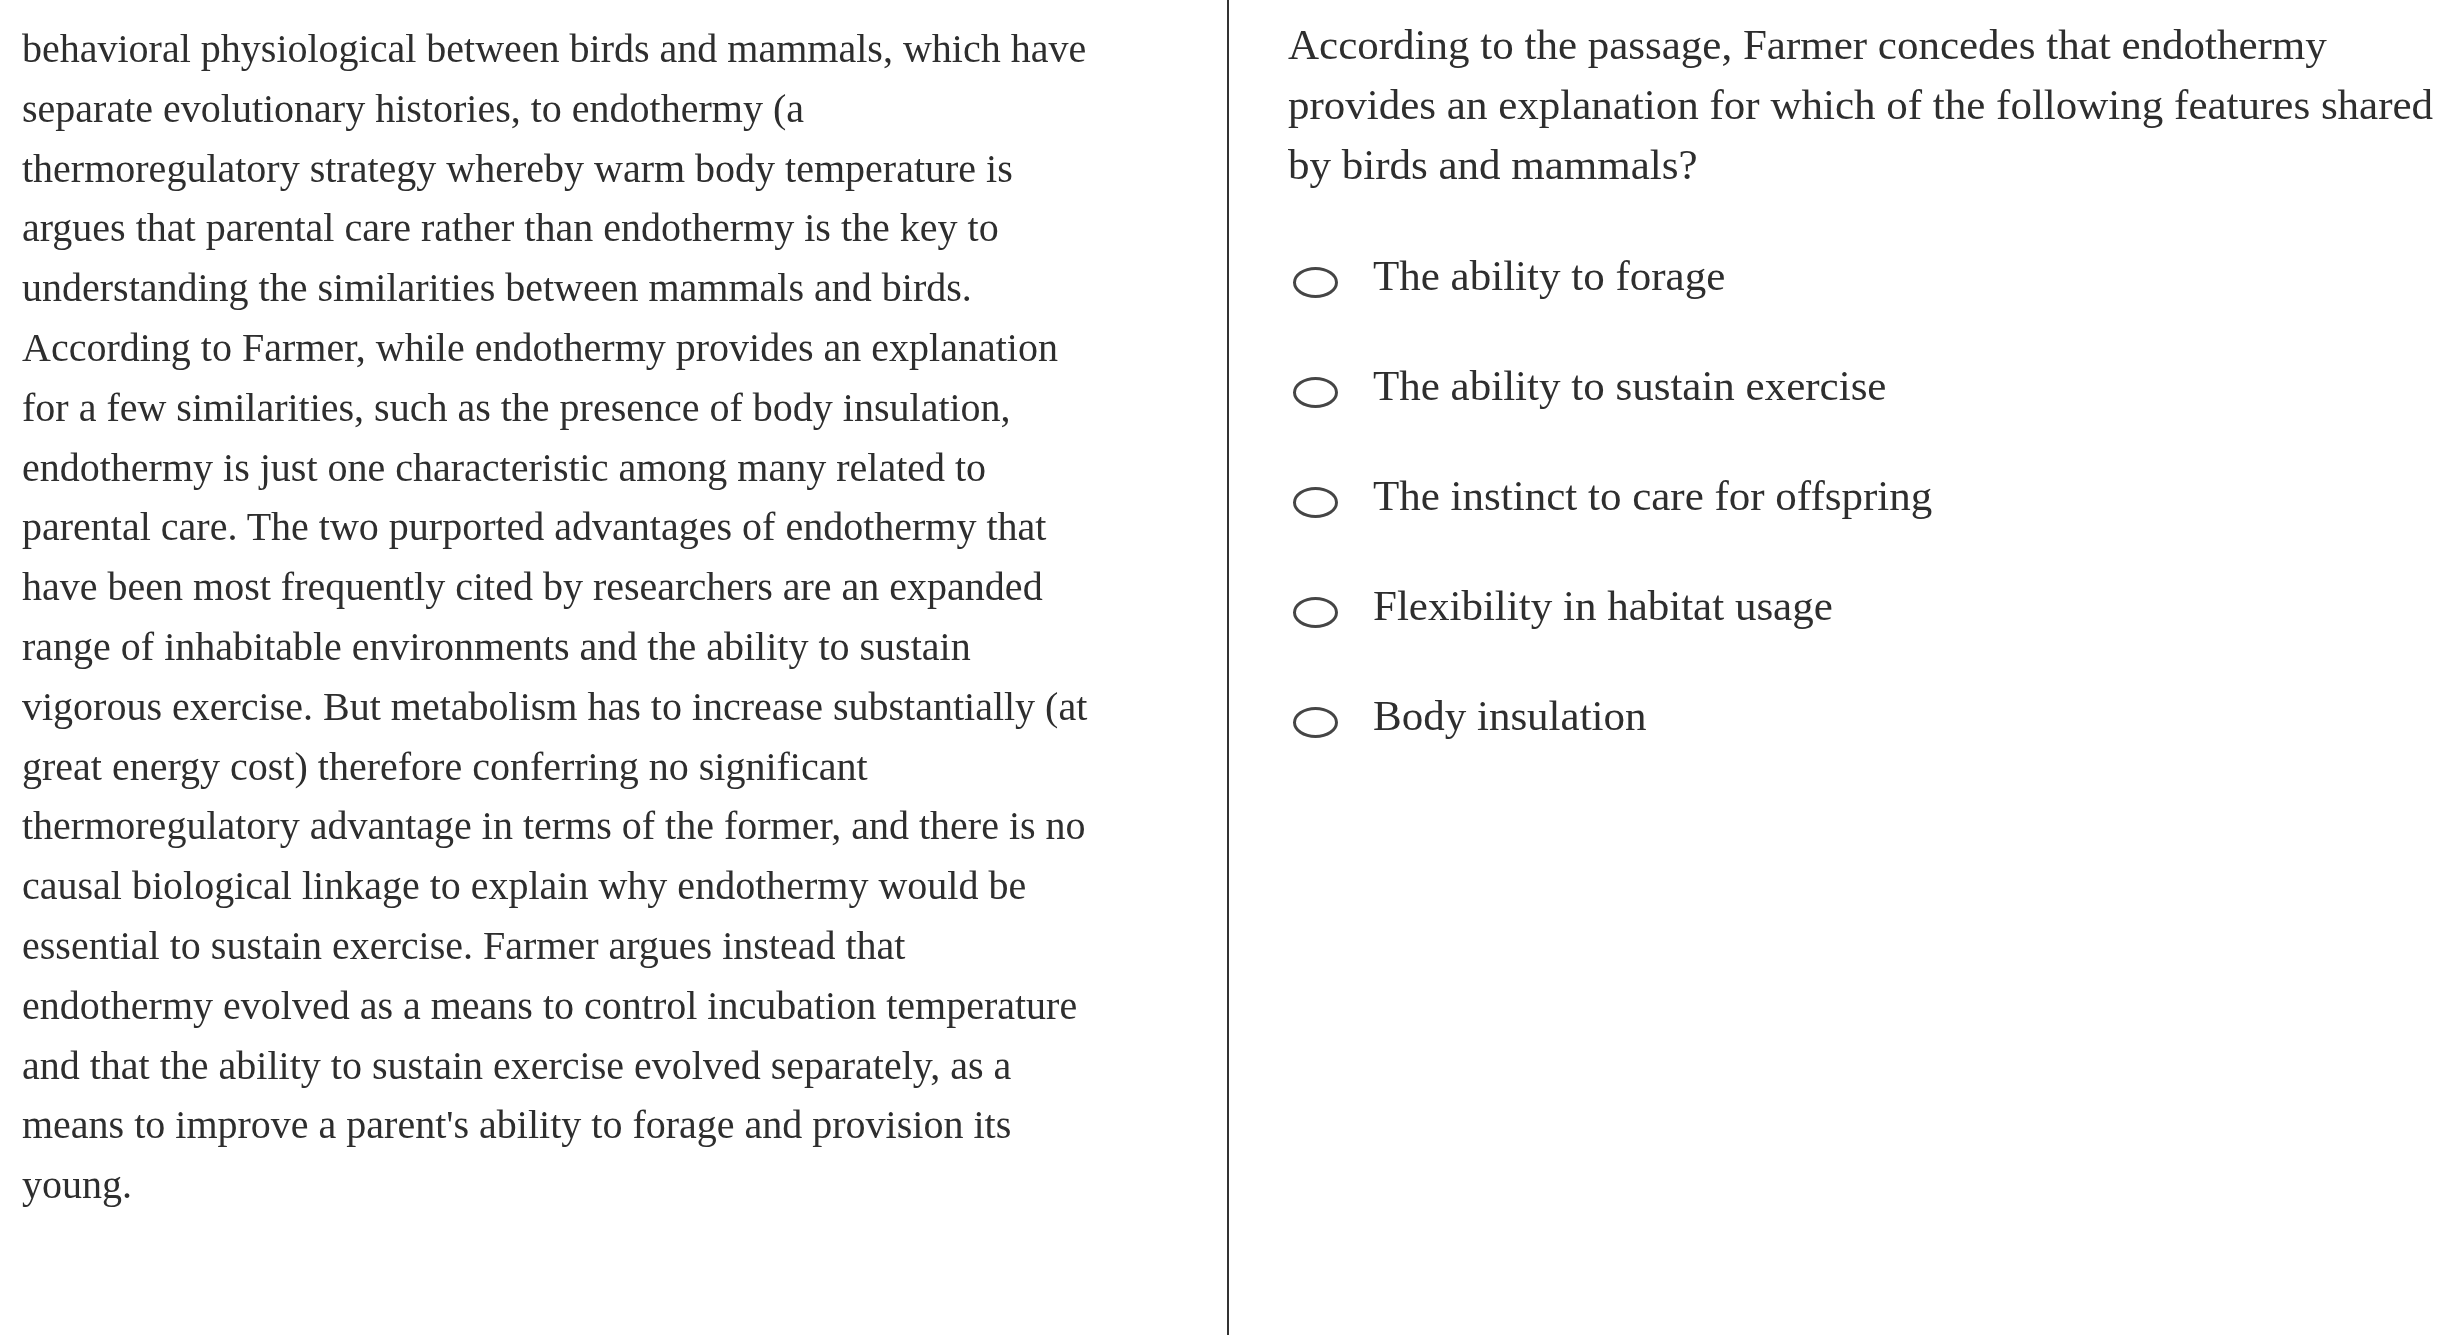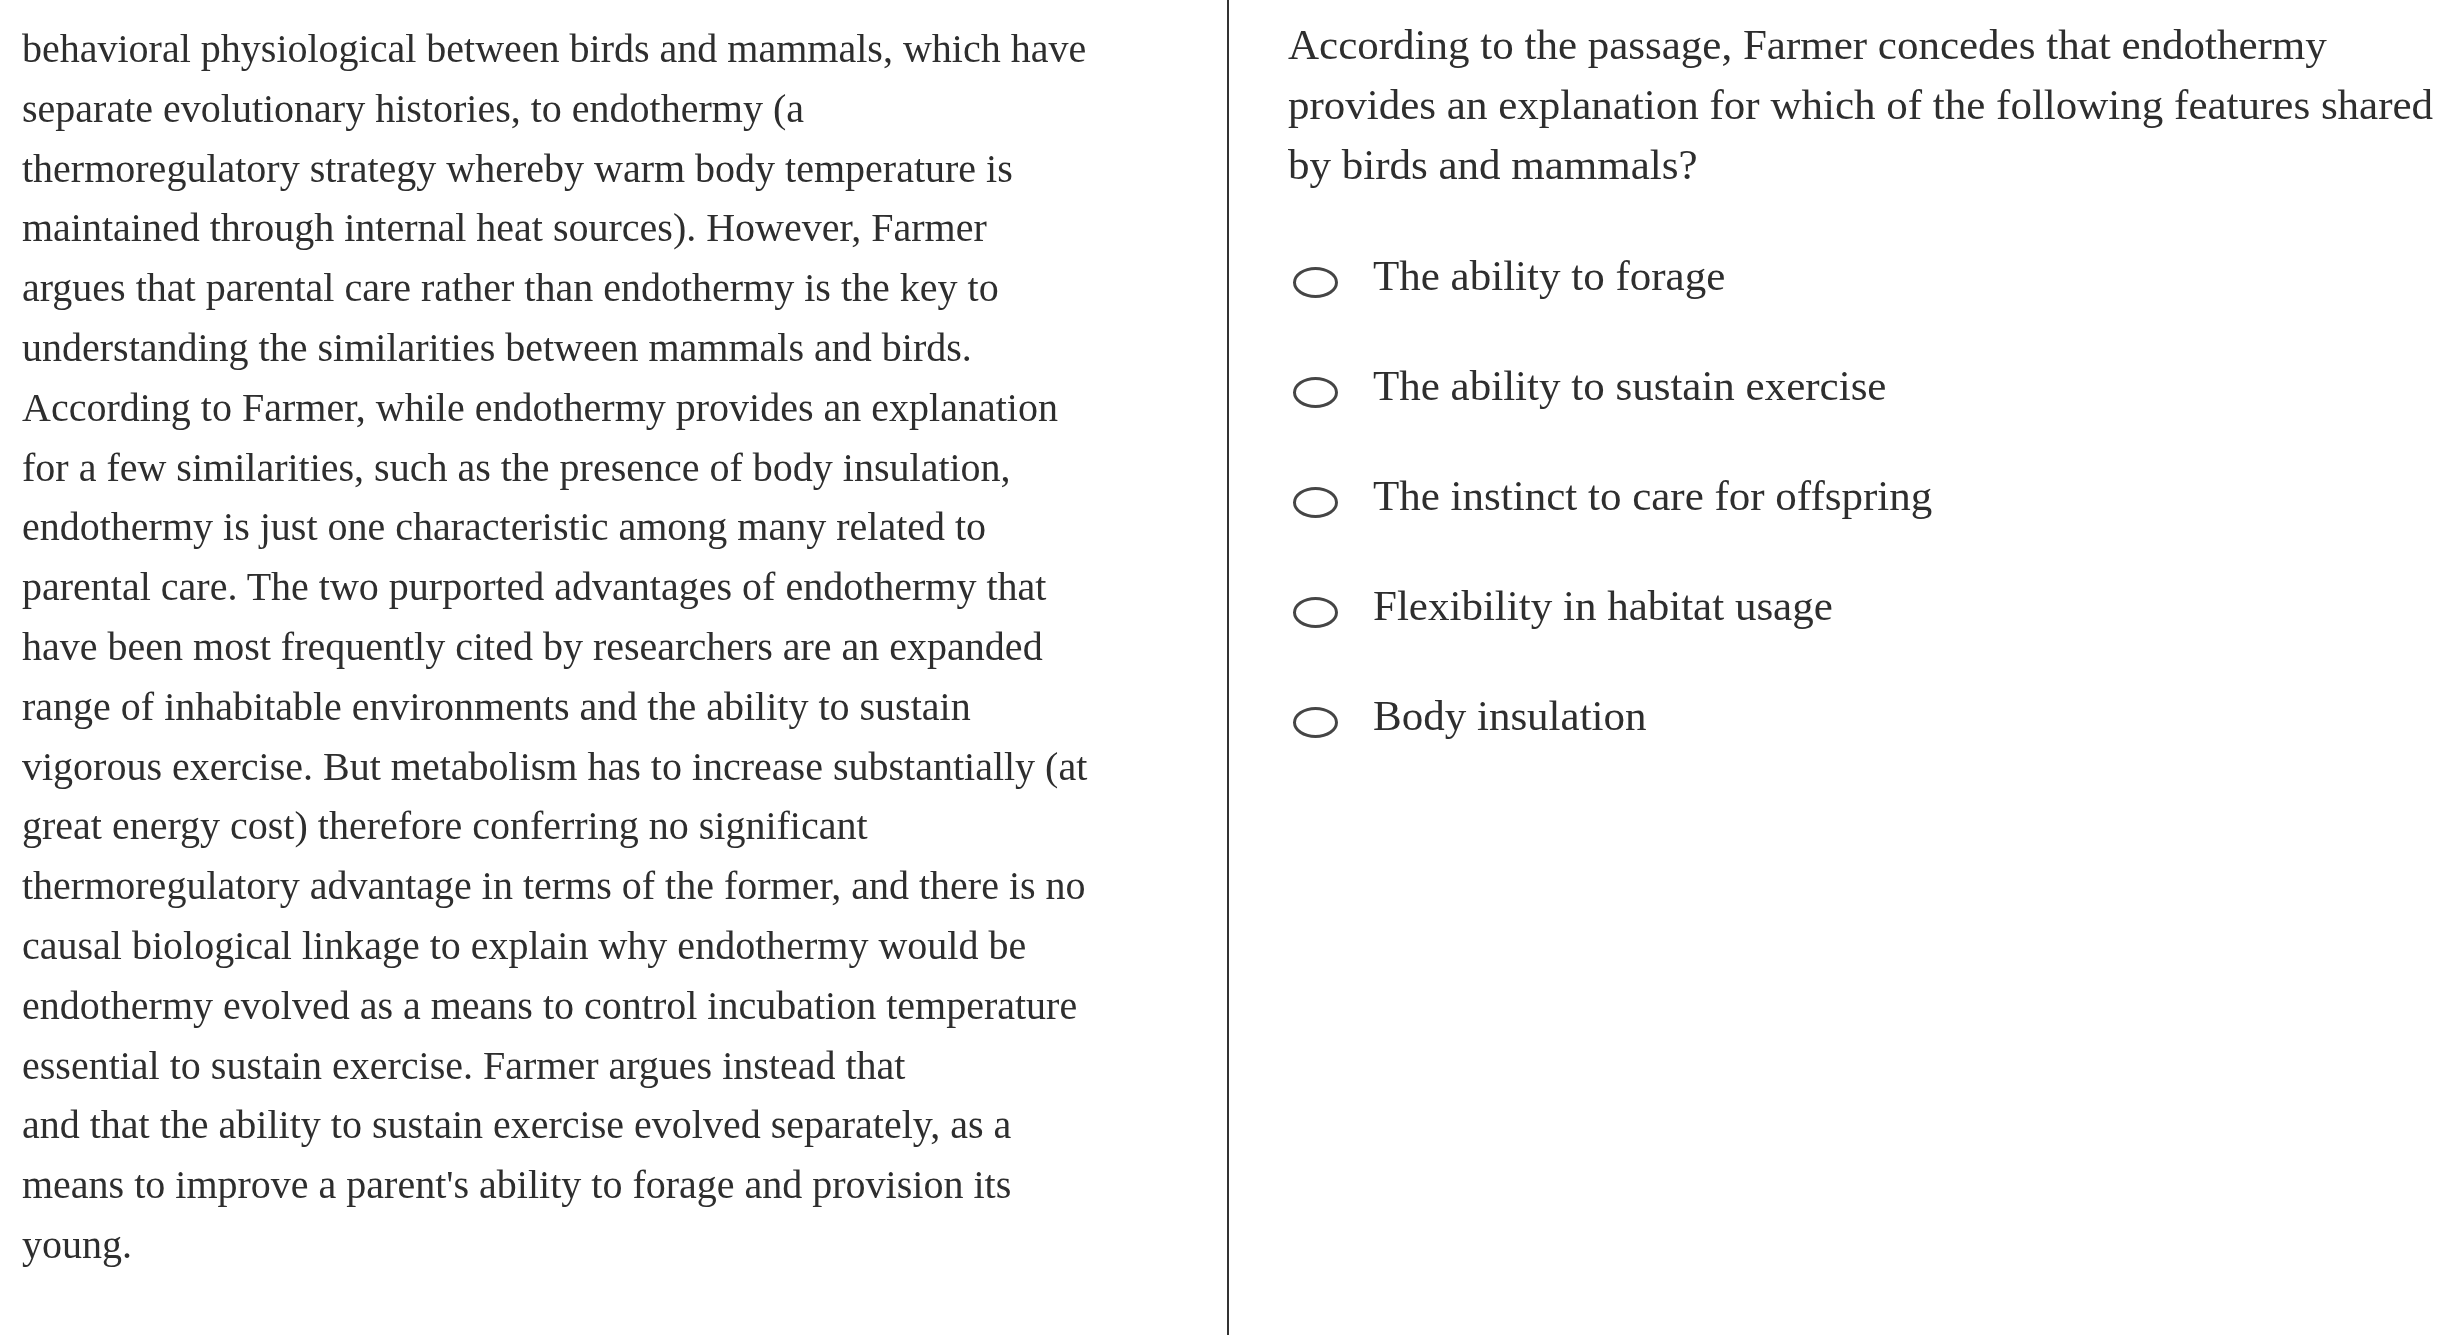--- a/index.html
+++ b/index.html
@@ -74,35 +74,34 @@
     color: #2e2e2e;
   }
 </style>
 </head>
 <body>
 
 <div class="passage-panel">
   <div class="passage-line">behavioral physiological between birds and mammals, which have</div>
   <div class="passage-line">separate evolutionary histories, to endothermy (a</div>
   <div class="passage-line">thermoregulatory strategy whereby warm body temperature is</div>
-  <div class="passage-line">maintained through internal heat sources). However, Farmer</div>
   <div class="passage-line">argues that parental care rather than endothermy is the key to</div>
   <div class="passage-line">understanding the similarities between mammals and birds.</div>
   <div class="passage-line">According to Farmer, while endothermy provides an explanation</div>
   <div class="passage-line">for a few similarities, such as the presence of body insulation,</div>
   <div class="passage-line">endothermy is just one characteristic among many related to</div>
   <div class="passage-line">parental care. The two purported advantages of endothermy that</div>
   <div class="passage-line">have been most frequently cited by researchers are an expanded</div>
   <div class="passage-line">range of inhabitable environments and the ability to sustain</div>
   <div class="passage-line">vigorous exercise. But metabolism has to increase substantially (at</div>
   <div class="passage-line">great energy cost) therefore conferring no significant</div>
   <div class="passage-line">thermoregulatory advantage in terms of the former, and there is no</div>
   <div class="passage-line">causal biological linkage to explain why endothermy would be</div>
+  <div class="passage-line">essential to sustain exercise. Farmer argues instead that</div>
   <div class="passage-line">endothermy evolved as a means to control incubation temperature</div>
-  <div class="passage-line">essential to sustain exercise. Farmer argues instead that</div>
   <div class="passage-line">and that the ability to sustain exercise evolved separately, as a</div>
   <div class="passage-line">means to improve a parent's ability to forage and provision its</div>
   <div class="passage-line">young.</div>
 </div>
 
 <div class="divider"></div>
 
 <div class="question-panel">
   <div class="question-text">
     <div class="question-line">According to the passage, Farmer concedes that endothermy</div>

